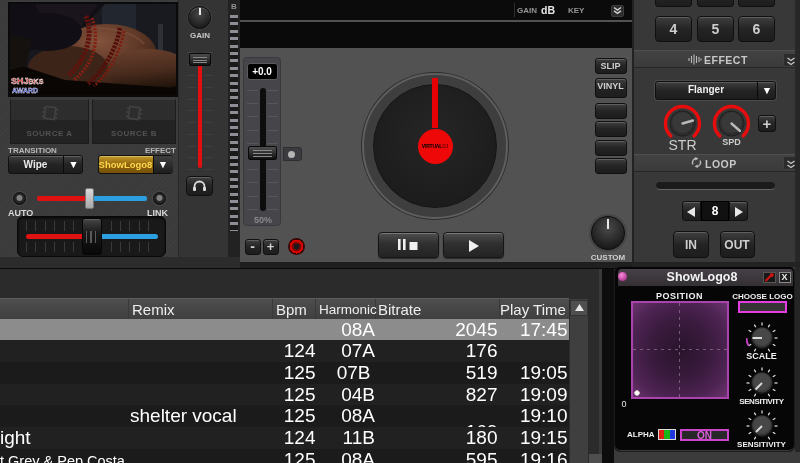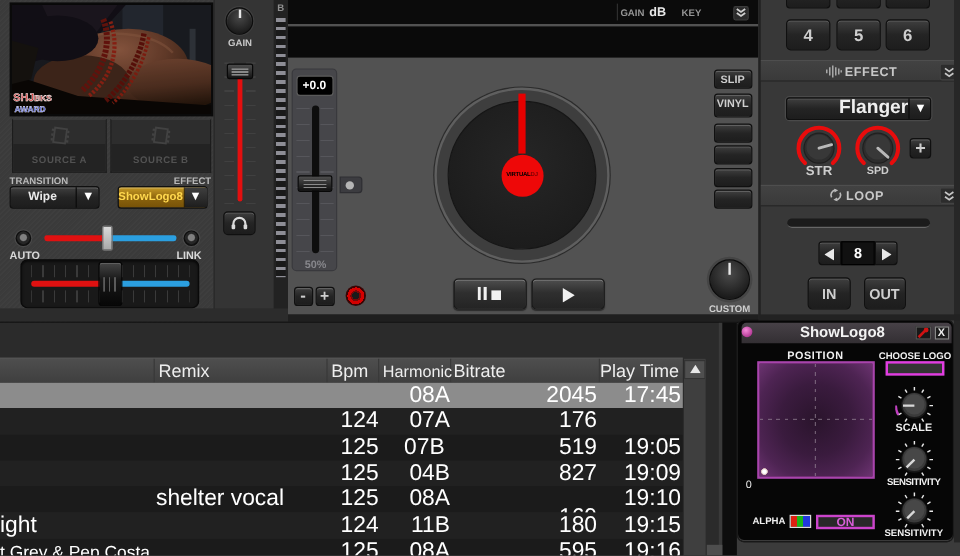--- a/index.html
+++ b/index.html
@@ -230,39 +230,39 @@
           <line x1="11" y1="3" x2="11" y2="8"></line>
           <line x1="13" y1="4.5" x2="13" y2="6.5"></line>
         </g>
   </svg>
   <div class="abs" style="left:70px;top:54px;font-size:10.5px;font-weight:bold;color:#c8c8c8;letter-spacing:0.5px;">EFFECT</div>
   <div class="abs" style="left:149px;top:52.5px;width:16px;height:14px;background:#2c2c2c;border:1px solid #424242;border-radius:2px;"><svg width="10" height="11" viewBox="0 0 10 11" style="margin:1px 2px">
           <path d="M1.5,2 L5,4.5 L8.5,2 M1.5,6 L5,8.5 L8.5,6" stroke="#c5c5c5" stroke-width="1.4" fill="none"></path>
         </svg></div>
 
   <div class="abs sbtn" style="left:20.5px;top:80.5px;width:121px;height:19px;border-radius:3px;box-shadow:0 0 0 1px #4a4a4a, inset 0 1px 0 rgba(255,255,255,0.15);"></div>
-  <div class="abs" style="left:20.5px;top:80.5px;width:103px;height:19px;line-height:18px;text-align:center;font-size:16px;font-weight:bold;color:#efefef;margin-left:22px;">Flanger</div>
+  <div class="abs" style="left:20.5px;top:80.5px;width:103px;height:19px;line-height:18px;text-align:center;font-size:10px;font-weight:bold;color:#efefef;">Flanger</div>
   <div class="abs" style="left:123px;top:81.5px;width:1px;height:17px;background:#0a0a0a;"></div>
   <div class="abs" style="left:124px;top:80.5px;width:18px;height:19px;line-height:18px;text-align:center;font-size:10.5px;color:#fff;">▼</div>
 
   <svg class="abs" style="left:28px;top:103px;" width="41" height="41" viewBox="0 0 41 41">
     <path d="M 8.2,32.3 A 17 17 0 1 1 31.4,33.5" fill="none" stroke="#e80c0c" stroke-width="3.4" stroke-linecap="round" transform="rotate(-3 20.5 20.5)"></path>
     <circle cx="20.5" cy="20.5" r="13" fill="#1f1f1f"></circle>
     <circle cx="20.5" cy="20.5" r="12" fill="#2d2d2d"></circle>
     <circle cx="20.5" cy="19.5" r="10.5" fill="#383838"></circle>
     <line x1="20.5" y1="20.5" x2="31" y2="17.5" stroke="#b9b9b9" stroke-width="2.4" stroke-linecap="round"></line>
   </svg>
   <svg class="abs" style="left:77px;top:103px;" width="41" height="41" viewBox="0 0 41 41">
     <path d="M 8.2,32.3 A 17 17 0 1 1 31.4,33.5" fill="none" stroke="#e80c0c" stroke-width="3.4" stroke-linecap="round" transform="rotate(-3 20.5 20.5)"></path>
     <circle cx="20.5" cy="20.5" r="13" fill="#1f1f1f"></circle>
     <circle cx="20.5" cy="20.5" r="12" fill="#2d2d2d"></circle>
     <circle cx="20.5" cy="19.5" r="10.5" fill="#383838"></circle>
     <line x1="20.5" y1="20.5" x2="29" y2="28" stroke="#b9b9b9" stroke-width="2.4" stroke-linecap="round"></line>
   </svg>
-  <div class="abs" style="left:28px;top:137px;width:41px;text-align:center;font-size:11px;font-weight:bold;color:#cdcdcd;">STR</div>
+  <div class="abs" style="left:28px;top:137px;width:41px;text-align:center;font-size:14px;font-weight:normal;color:#cdcdcd;">STR</div>
   <div class="abs" style="left:77px;top:137px;width:41px;text-align:center;font-size:9px;font-weight:bold;color:#cdcdcd;">SPD</div>
   <div class="abs sbtn" style="left:124px;top:115px;width:18px;height:17px;font-size:15px;line-height:15px;border-radius:3px;">+</div>
 
   <div class="abs hdr" style="left:0;top:153.5px;width:168px;height:18px;"></div>
   <svg class="abs" style="left:57px;top:157px;" width="11" height="11" viewBox="0 0 11 11">
     <path d="M2,7.5 A 4 4 0 0 1 5.5,1.5 M9,3.5 A 4 4 0 0 1 5.5,9.5" fill="none" stroke="#b9b9b9" stroke-width="1.4"></path>
     <polygon points="4,0 7.5,1.5 4.5,3.5" fill="#b9b9b9"></polygon>
         <polygon points="7,11 3.5,9.5 6.5,7.5" fill="#b9b9b9"></polygon>
   </svg>
   <div class="abs" style="left:71px;top:157.5px;font-size:10.5px;font-weight:bold;color:#c8c8c8;letter-spacing:0.5px;">LOOP</div>

